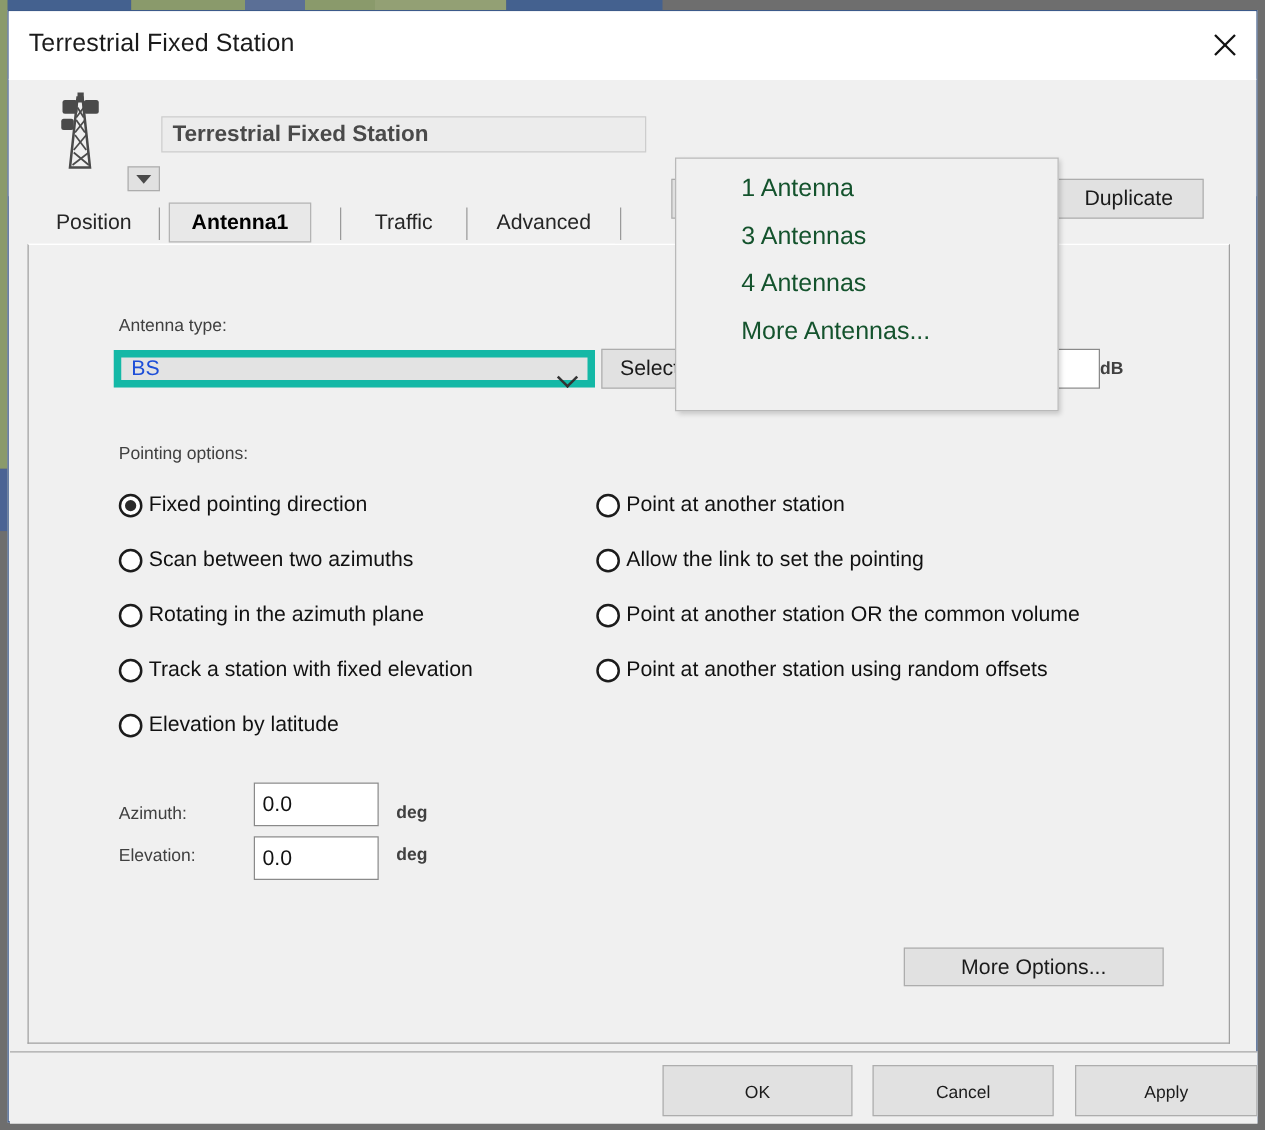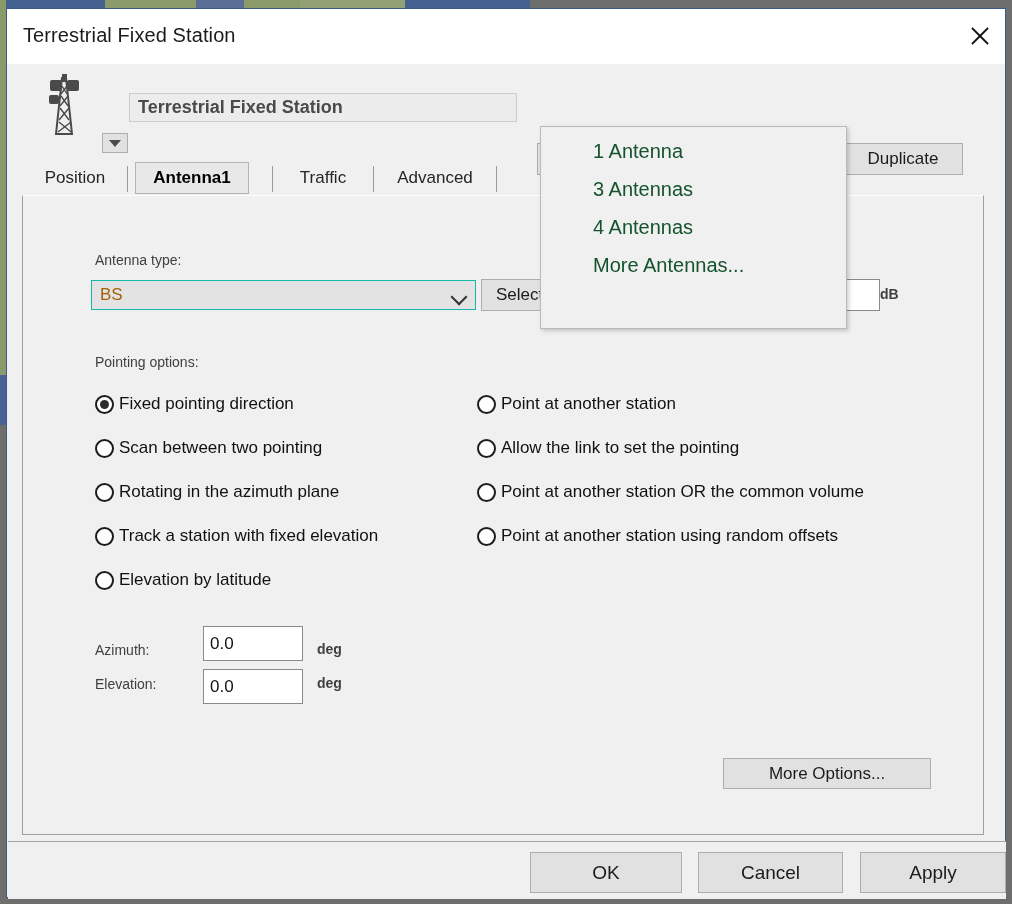--- a/index.html
+++ b/index.html
@@ -218,25 +218,25 @@
   #lbl-antenna-type { left: 72px; top: 56px; }
   #lbl-pointing-options { left: 72px; top: 158px; }
 
   #antenna-type-select {
     position: absolute;
     left: 68px;
     top: 84px;
     width: 385px;
     height: 30px;
     background: #e3e3e3;
-    border: 1px solid #14b8a6;
-    box-sizing: border-box;
-    font-family: "Liberation Sans", sans-serif;
-    font-size: 17px;
-    color: #a16207;
+    border: 6px solid #14b8a6;
+    box-sizing: border-box;
+    font-family: "Liberation Sans", sans-serif;
+    font-size: 17px;
+    color: #1d4ed8;
     padding: 0 8px;
     cursor: pointer;
     display: flex;
     align-items: center;
   }
   #antenna-type-select .chev {
     position: absolute;
     right: 10px;
     top: 10px;
     width: 10px; height: 10px;
@@ -363,21 +363,21 @@
     border-top: 1px solid #a6a6a6;
   }
   .dlgbtn {
     position: absolute;
     top: 10px;
     height: 41px;
     background: #e1e1e1;
     border: 1px solid #adadad;
     box-sizing: border-box;
     font-family: "Liberation Sans", sans-serif;
-    font-size: 19px;
+    font-size: 14px;
     color: #1b1b1b;
     cursor: pointer;
     display: flex;
     align-items: center;
     justify-content: center;
   }
   #btn-ok     { left: 522px; width: 152px; }
   #btn-cancel { left: 690px; width: 145px; }
   #btn-apply  { left: 852px; width: 146px; }
 
@@ -513,21 +513,21 @@
     <div class="lbl" id="lbl-db">dB</div>
 
     <div class="lbl" id="lbl-pointing-options">Pointing options:</div>
 
     <div class="radio-row col-l" style="top:198px">
       <span class="radio-mark checked"></span>
       <span class="radio-label">Fixed pointing direction</span>
     </div>
     <div class="radio-row col-l" style="top:242px">
       <span class="radio-mark"></span>
-      <span class="radio-label">Scan between two pointing</span>
+      <span class="radio-label">Scan between two azimuths</span>
     </div>
     <div class="radio-row col-l" style="top:286px">
       <span class="radio-mark"></span>
       <span class="radio-label">Rotating in the azimuth plane</span>
     </div>
     <div class="radio-row col-l" style="top:330px">
       <span class="radio-mark"></span>
       <span class="radio-label">Track a station with fixed elevation</span>
     </div>
     <div class="radio-row col-l" style="top:374px">

